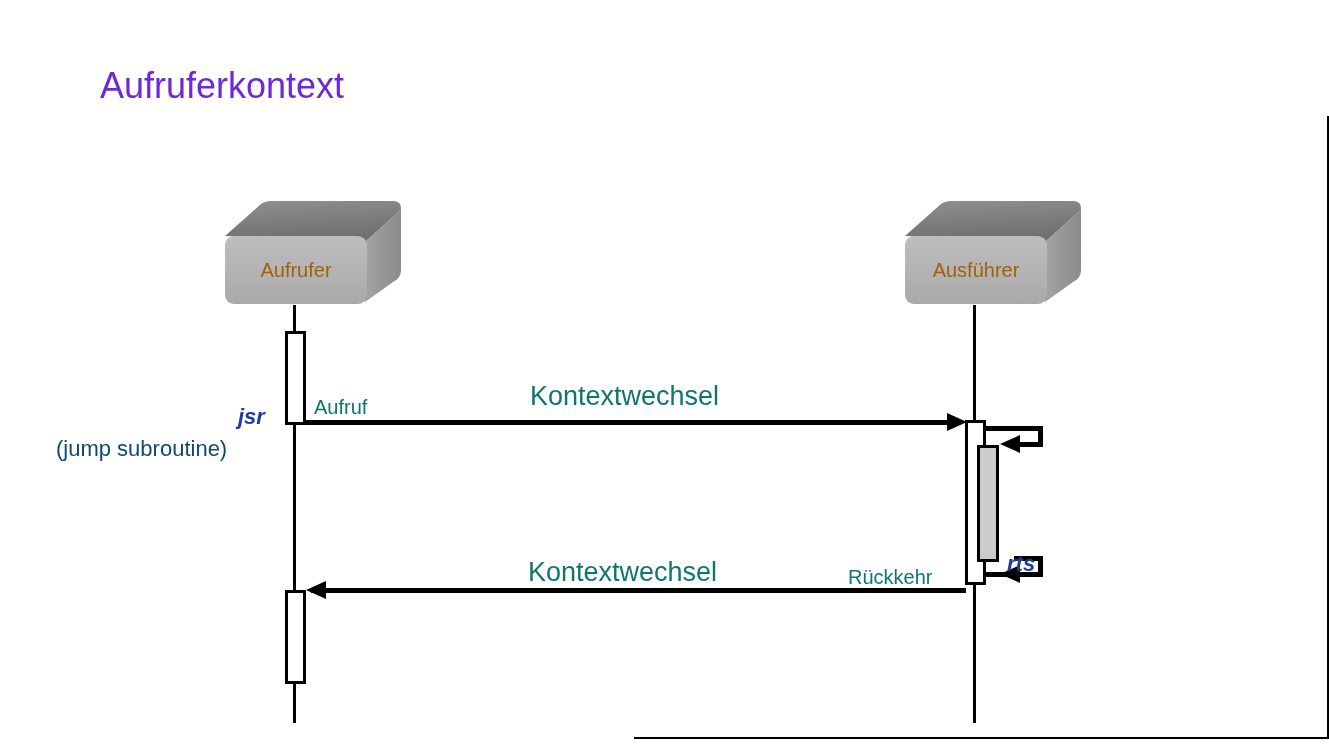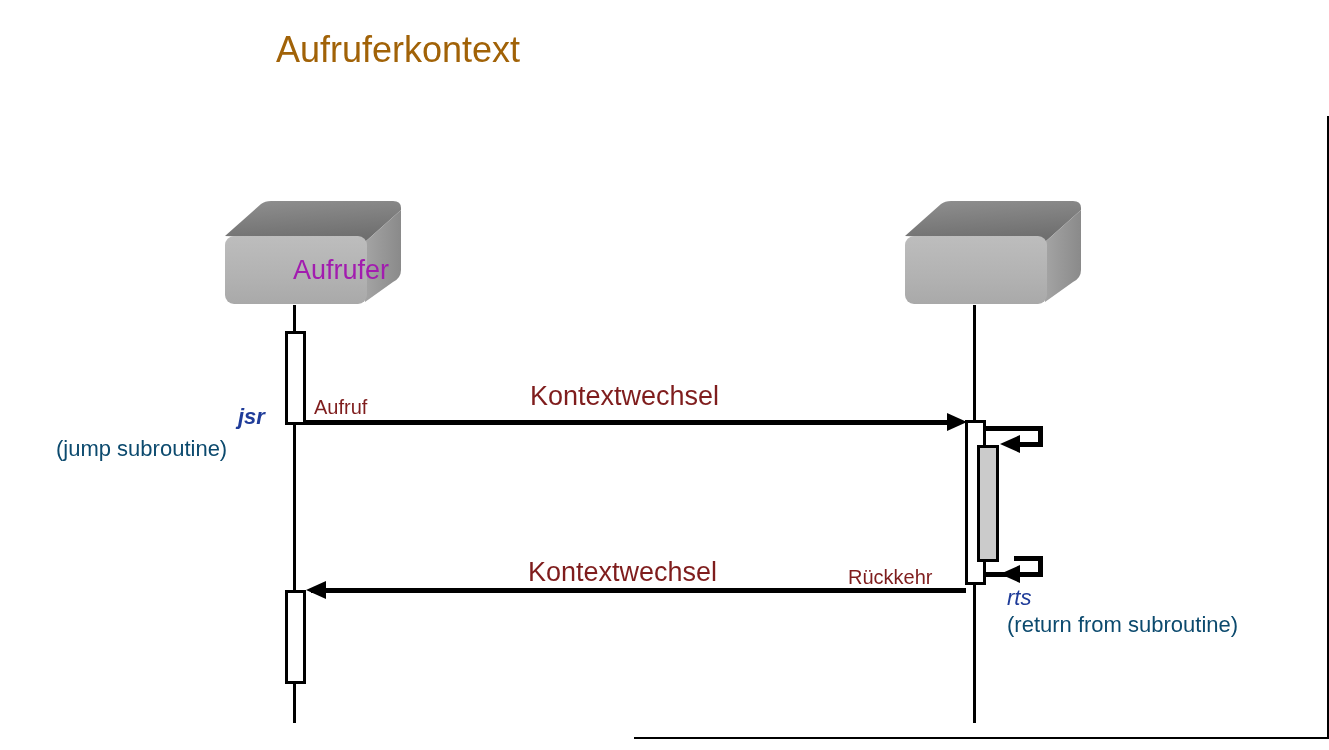--- a/index.html
+++ b/index.html
@@ -13,43 +13,43 @@
     height: 750px;
     background: #ffffff;
     font-family: "Liberation Sans", sans-serif;
     overflow: hidden;
   }
 
   
   .col-title {
     position: absolute;
     font-size: 36px;
-    color: #a16207;
+    color: #6d28d9;
     line-height: 1.22;
-    text-align: right;
+    text-align: left;
     white-space: pre-line;
     letter-spacing: 0px;
+    margin-top: 36px;
   }
   #title-left  { left: 100px; top: 28px; width: 420px; }
   #title-right { left: 820px; top: 28px; width: 340px; }
 
   
   .obj3d { position: absolute; }
   .obj3d .top {
     position: absolute;
     left: 0; top: 0;
     width: 100%; height: 100%;
   }
   .obj3d .label {
-    font-size: 27px;
-    color: #a21caf;
+    font-size: 20px;
+    color: #a16207;
     line-height: 1;
     position: relative;
     z-index: 5;
-    padding-left: 45px;
   }
 
   
   .lifeline {
     position: absolute;
     width: 3px;
     background: #000000;
   }
 
   
@@ -79,21 +79,21 @@
     width: 0; height: 0;
     border-top: 9px solid transparent;
     border-bottom: 9px solid transparent;
     border-right: 20px solid #000000;
   }
 
   
   .msg-label {
     position: absolute;
     font-size: 27px;
-    color: #7f1d1d;
+    color: #0f766e;
     white-space: nowrap;
   }
   .msg-label.small { font-size: 20px; }
 
   
   .mnemonic {
     position: absolute;
     font-size: 22px;
     font-style: italic;
     color: #1f3c99;
@@ -181,20 +181,21 @@
         </linearGradient>
         <linearGradient id="sideGradR" x1="0" y1="0" x2="1" y2="0">
           <stop offset="0%" stop-color="#a4a4a4"></stop>
           <stop offset="100%" stop-color="#8a8a8a"></stop>
         </linearGradient>
       </defs>
       <path d="M 10 38 L 46 6 Q 50 3 56 3 L 178 3 Q 186 3 186 10 L 186 12 L 150 44 Z" fill="url(#lidGradR)"></path>
       <path d="M 150 44 L 186 12 L 186 72 Q 186 80 178 84 L 150 104 Z" fill="url(#sideGradR)"></path>
       <rect x="10" y="38" width="142" height="68" rx="9" ry="9" fill="url(#faceGradR)"></rect>
     </svg>
+    <div class="label" style="position:absolute; left:10px; top:38px; width:142px; height:68px; display:flex; align-items:center; justify-content:center;">Ausführer</div>
   </div>
 
   <div class="lifeline" style="left:293px; top:305px; height:418px;"></div>
   <div class="lifeline" style="left:973px; top:305px; height:418px;"></div>
 
   <div class="activation" style="left:285px; top:331px; width:21px; height:94px;"></div>
   <div class="activation" style="left:285px; top:590px; width:21px; height:94px;"></div>
 
   <div class="activation" style="left:965px; top:420px; width:21px; height:165px;"></div>
   <div class="activation gray" style="left:977px; top:445px; width:22px; height:117px;"></div>
@@ -219,19 +220,18 @@
   <div class="hook" style="left:986px; top:556px; width:60px; height:26px;">
     <div class="seg-top" style="left:28px; top:0px;  width:29px;"></div>
     <div class="seg-right" style="left:52px; top:0px;  height:21px;"></div>
     <div class="seg-bot" style="left:0px;  top:16px; width:57px;"></div>
     <div class="arrowhead-left" style="left:14px; top:9px;"></div>
   </div>
 
   <div class="mnemonic" style="left:238px; top:404px;font-weight:bold;">jsr</div>
   <div class="mnemonic-expand" style="left:56px; top:436px;">(jump subroutine)</div>
 
-  <div class="mnemonic" style="left:1007px; top:585px;">rts</div>
-  <div class="mnemonic-expand" style="left:1007px; top:612px;">(return from subroutine)</div>
+  <div class="mnemonic" style="left:1007px; top:551px;font-weight:bold;">rts</div>
 
   <div class="rule-v" style="left:1327px; top:116px; height:622px;"></div>
   <div class="rule-h" style="left:634px; top:737px; width:695px;"></div>
 
 </div>
 
 </body></html>

